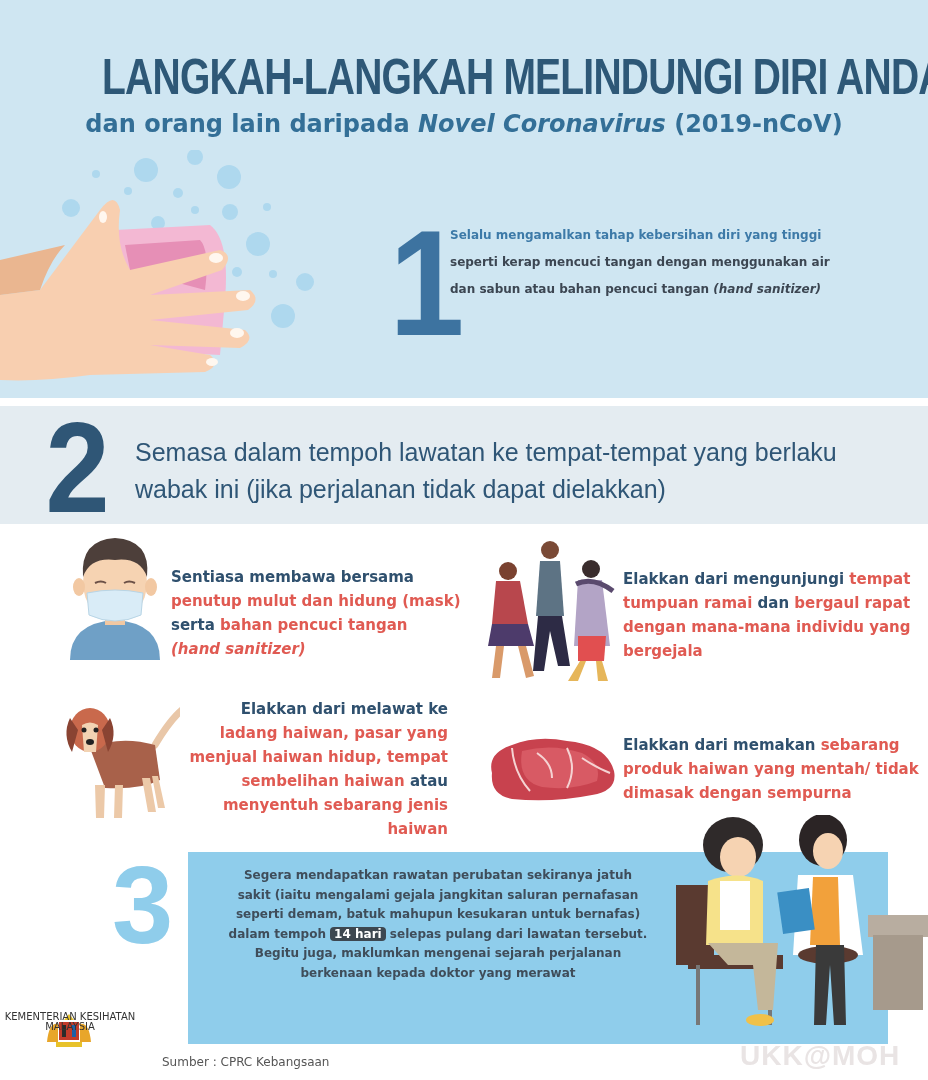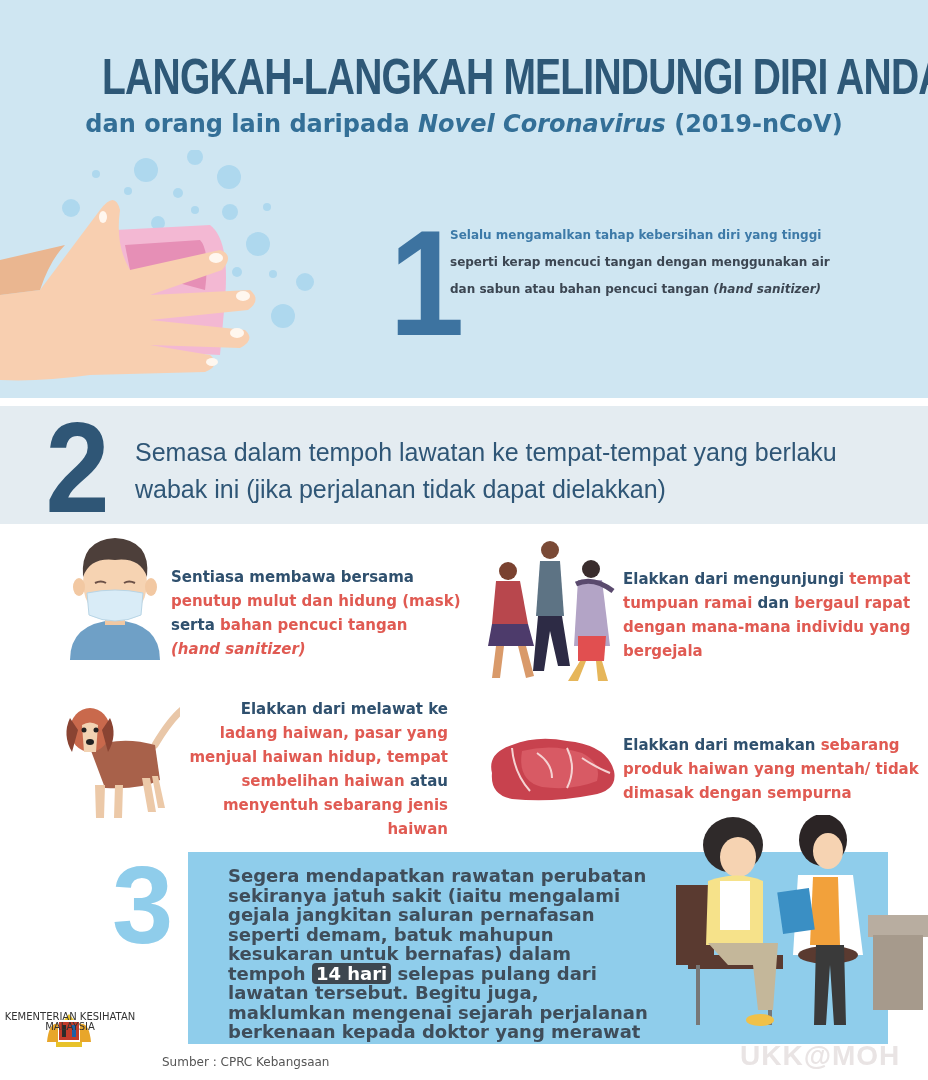--- a/index.html
+++ b/index.html
@@ -41,22 +41,22 @@
 
   #item1-text { left: 171px; top: 565px; width: 290px; }
   #item2-text { left: 623px; top: 567px; width: 300px; }
   #item3-text { left: 188px; top: 697px; width: 260px; text-align: right; }
   #item4-text { left: 623px; top: 733px; width: 300px; }
 
   
   #sec3-box { left: 188px; top: 852px; width: 700px; height: 192px; background: #8fcdeb; }
   #num3 { left: 112px; top: 850px; font-family: "Liberation Sans", sans-serif; font-weight: bold;
     font-size: 110px; line-height: 110px; color: #8fcdeb; }
-  #sec3-text { left: 228px; top: 866px; width: 420px; font-size: 18px; line-height: 19.5px;
-    color: #3f4d5a; font-weight: bold; }
+  #sec3-text { left: 228px; top: 866px; width: 420px; font-size: 12px; line-height: 19.5px;
+    color: #3f4d5a; font-weight: bold; text-align: center; }
   .pill { background: #3d4750; color: #ffffff; border-radius: 4px; padding: 0 4px; }
 
   
   #logo { left: 44px; top: 1012px; width: 50px; height: 38px; }
   #ministry { left: 0; top: 1012px; width: 140px; text-align: center; font-size: 10px; line-height: 10px; color: #333; }
   #source { left: 162px; top: 1055px; font-size: 12px; color: #555; }
   #watermark { left: 740px; top: 1040px; font-family: "Liberation Sans", sans-serif; font-size: 28px;
     font-weight: bold; color: #e9e4e4; letter-spacing: 1px; }
 </style>
 </head>

